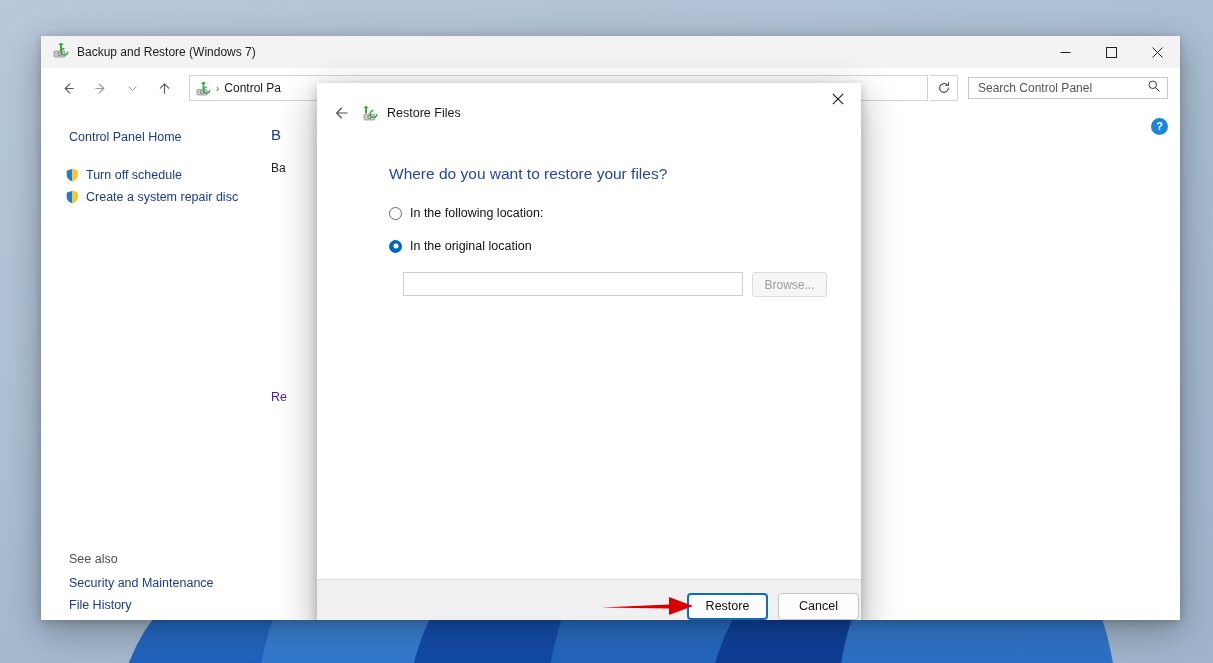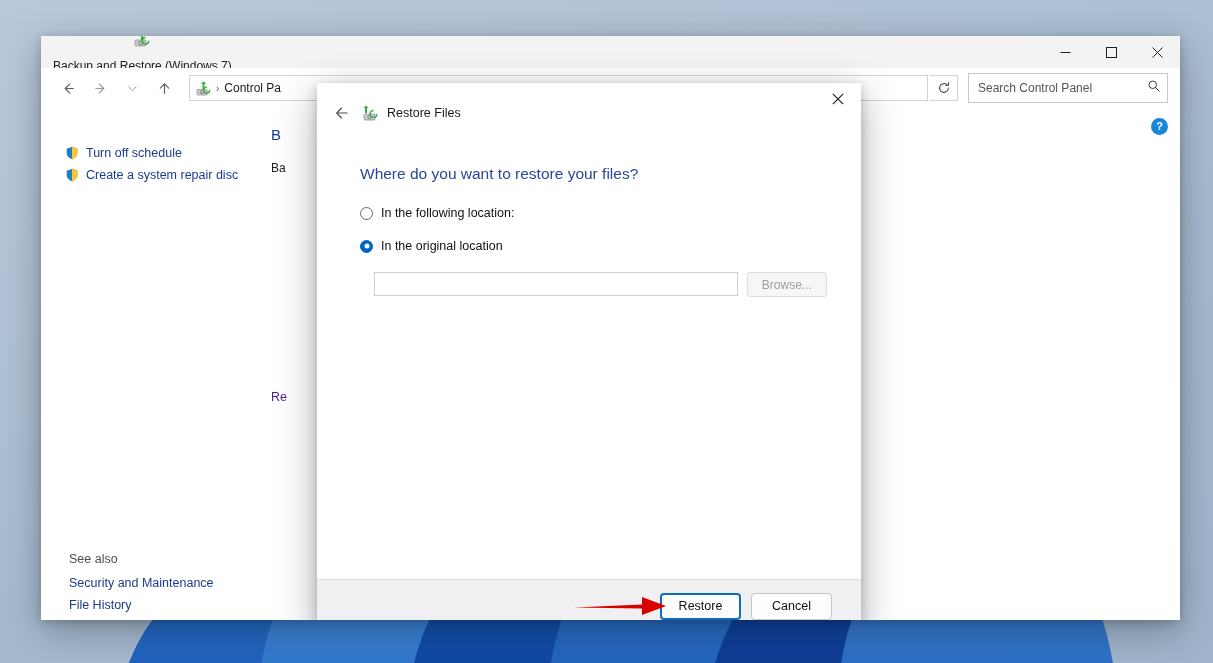--- a/index.html
+++ b/index.html
@@ -54,21 +54,20 @@
     height: 32px;
     background: #f3f3f3;
     display: flex;
     align-items: center;
   }
   #titlebar-left {
     display: flex;
     align-items: center;
     gap: 8px;
     padding-left: 12px;
-    flex-direction: column;
   }
   #titlebar-title {
     font-size: 12px;
     color: #202020;
     white-space: nowrap;
   }
   #winbtns {
     position: absolute;
     right: 0; top: 0;
     display: flex;
@@ -122,21 +121,21 @@
     border: 1px solid #d2d2d2;
     border-left: none;
     display: flex; align-items: center; justify-content: center;
     color: #444;
     background: #fff;
   }
 
   #searchbox {
     margin-left: 8px;
     width: 200px;
-    height: 30px;
+    height: 22px;
     border: 1px solid #c8c8c8;
     background: #fff;
     display: flex;
     align-items: center;
     padding: 0 6px 0 9px;
     gap: 4px;
   }
   #search-input {
     flex: 1;
     border: none;
@@ -275,20 +274,21 @@
   }
   #dlg-header-title {
     font-size: 12.5px;
     color: #1a1a1a;
   }
 
   #dlg-content {
     flex: 1;
     padding: 22px 34px 4px 43px;
     position: relative;
+    margin-left: 29px;
   }
   #dlg-question {
     font-size: 15.5px;
     color: #27479e;
     margin-bottom: 23px;
   }
   .radio-row {
     display: flex;
     align-items: center;
     gap: 8px;
@@ -349,21 +349,21 @@
   }
 
   #dlg-footer {
     height: 53px;
     flex: none;
     background: #f0f0f0;
     border-top: 1px solid #dfdfdf;
     display: flex;
     align-items: center;
     justify-content: flex-end;
-    padding-right: 29px;
+    padding-right: 2px;
     gap: 10px;
     position: relative;
   }
   .dlg-btn {
     width: 81px;
     height: 27px;
     font-family: "Liberation Sans", sans-serif;
     font-size: 12.5px;
     color: #111;
     background: #fdfdfd;
@@ -487,20 +487,21 @@
               <circle cx="6.6" cy="6.6" r="4.3" fill="none" stroke="#333" stroke-width="1.1"></circle>
               <line x1="9.8" y1="9.8" x2="14" y2="14" stroke="#333" stroke-width="1.1" stroke-linecap="round"></line>
             </svg>
         </span>
       </div>
     </div>
 
     <div id="cp-body">
 
       <div id="cp-sidebar">
+        <div class="side-link">Control Panel Home</div>
         <div style="height:16px"></div>
 
         <div class="side-item">
           <span class="shield">
             <svg width="14" height="14" viewBox="0 0 16 16">
                 <path d="M8 1 L14 3 V8 C14 11.5 11 14 8 15.2 C5 14 2 11.5 2 8 V3 Z" fill="#fdc92c"></path>
                 <path d="M8 1 L2 3 V8 C2 11.5 5 14 8 15.2 Z" fill="#1f7ec9"></path>
                 <path d="M8 1 L14 3 V8 C14 11.5 11 14 8 15.2" fill="none" stroke="#c99a16" stroke-width=".6"></path>
               </svg>
           </span>

